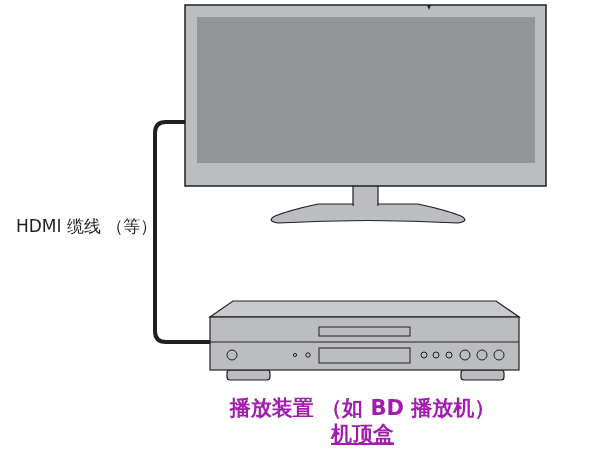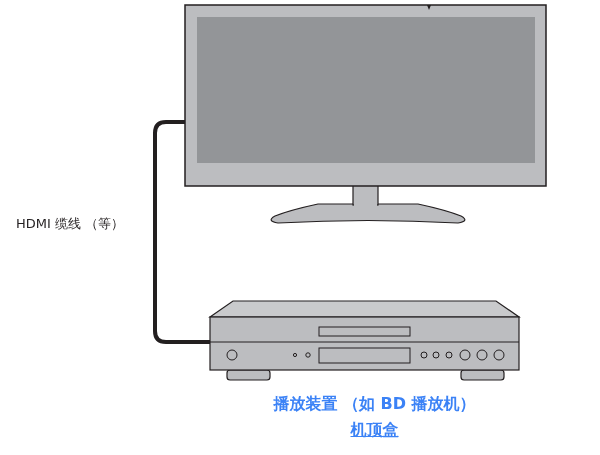--- a/index.html
+++ b/index.html
@@ -1,19 +1,19 @@
 <!DOCTYPE html>
 <html><head>
   <meta charset="utf-8">
   <style>
     html, body { margin: 0; padding: 0; background: #ffffff; }
     body { width: 600px; height: 455px; position: relative; overflow: hidden; font-family: "DejaVu Sans", "Liberation Sans", sans-serif; }
     #diagram { position: absolute; left: 0; top: 0; width: 600px; height: 455px; }
-    .cable-label { position: absolute; left: 16px; top: 215px; font-size: 13px; color: #231f20; white-space: nowrap; }
-    .device-label { position: absolute; left: 212px; width: 325px; text-align: center; font-weight: bold; color: #3b82f6; font-size: 16px; }
+    .cable-label { position: absolute; left: 16px; top: 215px; font-size: 17px; color: #231f20; white-space: nowrap; }
+    .device-label { position: absolute; left: 200px; width: 325px; text-align: center; font-weight: bold; color: #a21caf; font-size: 21px; }
     .device-label.l1 { top: 394px; }
     .device-label.l2 { top: 420px; text-decoration: underline; }
   </style>
 </head>
 <body>
 
 <svg id="diagram" viewBox="0 0 600 455" xmlns="http://www.w3.org/2000/svg">
 
   <path d="M186,122 L166,122 Q155,122 155,133 L155,331 Q155,342 166,342 L210,342" fill="none" stroke="#231f20" stroke-width="4" stroke-linejoin="round"></path>
 

